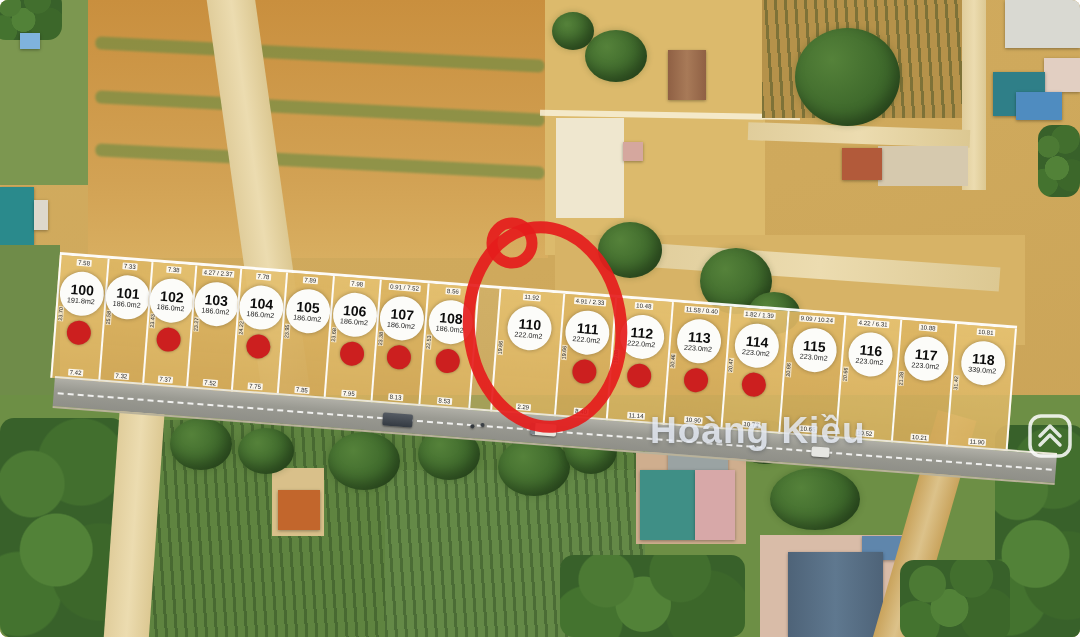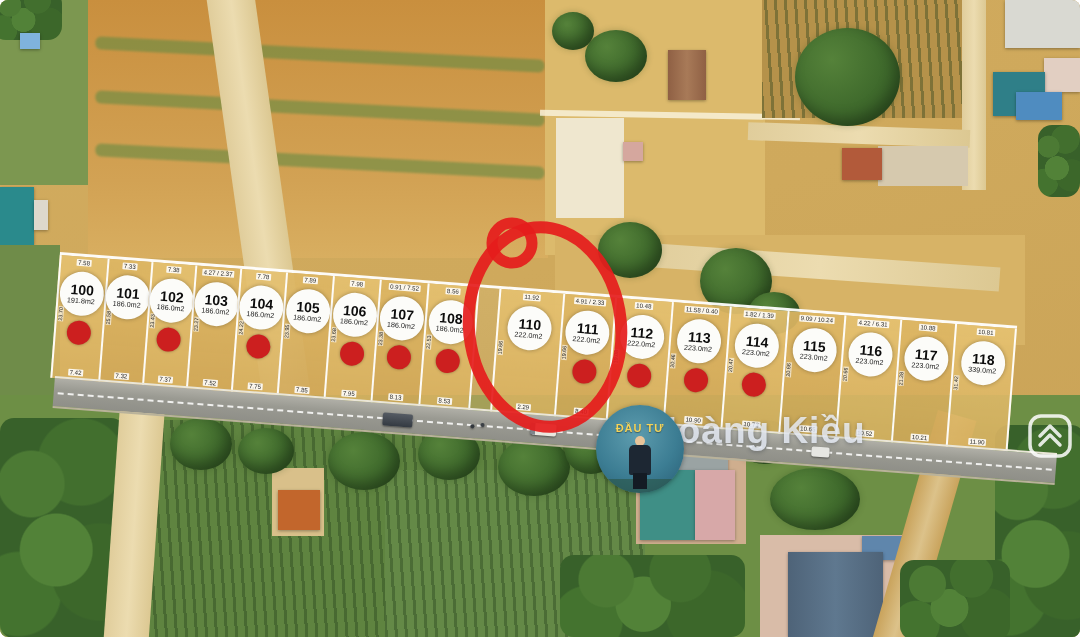--- a/index.html
+++ b/index.html
@@ -320,27 +320,20 @@
     <div class="veh" style="left:428px;top:12px;width:4px;height:4px;border-radius:50%;background:#3c4146;"></div>
   </div>
 
   <svg class="annot" width="220" height="240" viewBox="0 0 220 240">
     <ellipse cx="105" cy="122" rx="76" ry="100" fill="none" stroke="#e51c1c" stroke-width="12" stroke-linecap="round" transform="rotate(-6 105 122)" opacity="0.92"></ellipse>
     <circle cx="72" cy="38" r="20" fill="none" stroke="#e51c1c" stroke-width="11" opacity="0.92"></circle>
   </svg>
 
   <div class="wm">Hoàng Kiều</div>
 
-  <div class="badge">
-    <div class="badge-ground"></div>
-    <div class="badge-txt">ĐẦU TƯ</div>
-    <div class="badge-head"></div>
-    <div class="badge-body"></div>
-    <div class="badge-legs"></div>
-  </div>
 
   <svg class="logo" width="48" height="48" viewBox="0 0 48 48">
     <rect x="4" y="4" width="40" height="40" rx="11" fill="none" stroke="#ffffff" stroke-width="3.5"></rect>
     <path d="M14 24 L24 14 L34 24" fill="none" stroke="#ffffff" stroke-width="3.5" stroke-linejoin="round" stroke-linecap="round"></path>
     <path d="M14 33 L24 23 L34 33" fill="none" stroke="#ffffff" stroke-width="3.5" stroke-linejoin="round" stroke-linecap="round"></path>
   </svg>
 
 </div>
 
 </body></html>

